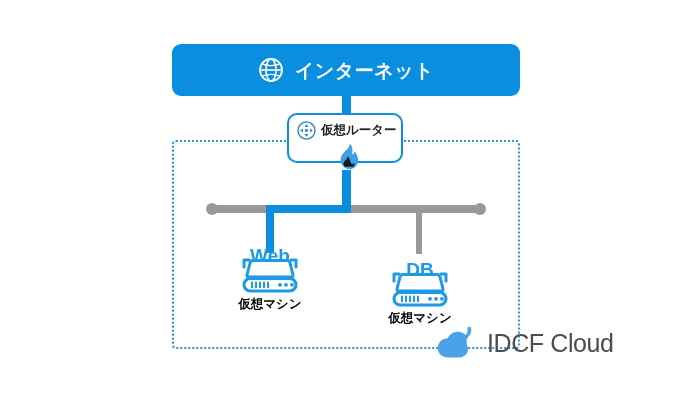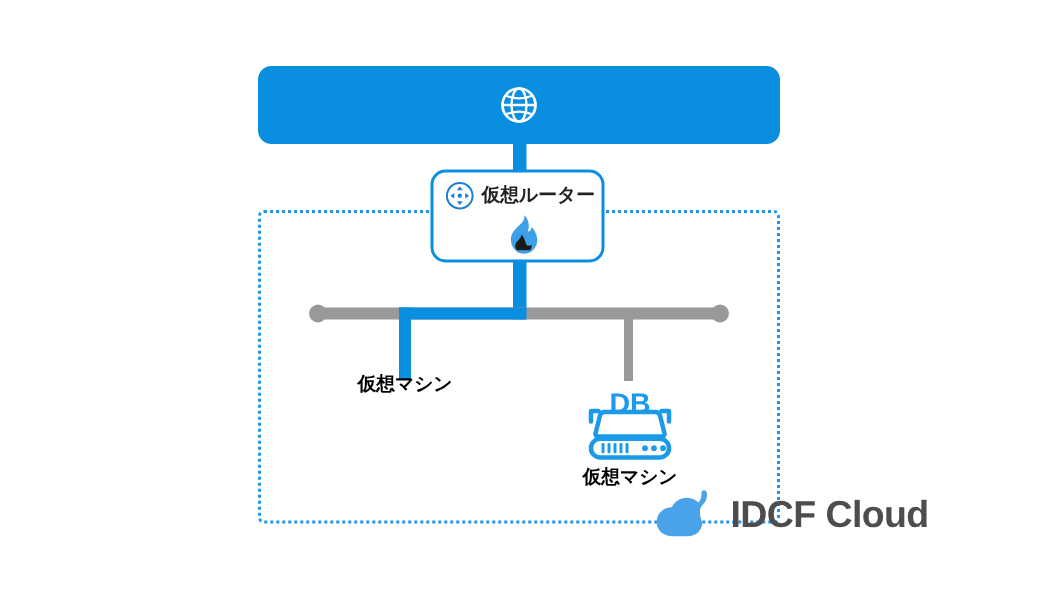--- a/index.html
+++ b/index.html
@@ -92,21 +92,21 @@
   }
   .bus-dot-left  { left: 206px; }
   .bus-dot-right { left: 474px; }
 
   
   .router-box {
     position: absolute;
     left: 287px;
     top: 113px;
     width: 116px;
-    height: 62px;
+    height: 50px;
     background: #ffffff;
     border: 2px solid #0a8ee0;
     border-radius: 10px;
     box-sizing: border-box;
     padding-left: 34px;
   }
   .router-head {
     position: absolute;
     left: 8px;
     top: 6px;
@@ -171,40 +171,41 @@
     position: absolute;
     left: 437px;
     top: 326px;
     display: flex;
     align-items: center;
     gap: 7px;
   }
   .idcf-mark { width: 43px; height: 34px; display: block; flex: 0 0 auto; }
   .idcf-text {
     font-size: 25px;
-    font-weight: bold;
+    font-weight: normal;
     color: #4d4d4d;
     line-height: 1;
     letter-spacing: -0.4px;
     white-space: nowrap;
   }
 </style>
 </head>
 <body>
 
 <div id="canvas">
 
   <div class="internet-bar">
     <svg class="globe-icon" viewBox="0 0 26 26">
       <circle cx="13" cy="13" r="11" fill="none" stroke="#ffffff" stroke-width="1.8"></circle>
       <ellipse cx="13" cy="13" rx="5" ry="11" fill="none" stroke="#ffffff" stroke-width="1.6"></ellipse>
       <line x1="2" y1="13" x2="24" y2="13" stroke="#ffffff" stroke-width="1.6"></line>
       <path d="M4.3 6.8 Q13 10.4 21.7 6.8" fill="none" stroke="#ffffff" stroke-width="1.4"></path>
       <path d="M4.3 19.2 Q13 15.6 21.7 19.2" fill="none" stroke="#ffffff" stroke-width="1.4"></path>
     </svg>
+    <span class="internet-label">インターネット</span>
   </div>
 
   <div class="zone"></div>
 
   <div class="link link-blue lnk-inet-router"></div>
   <div class="link link-blue lnk-router-bus"></div>
 
   <div class="bus-line"></div>
   <div class="bus-dot bus-dot-left"></div>
   <div class="bus-dot bus-dot-right"></div>
@@ -225,20 +226,39 @@
       </svg>
       <span class="router-label">仮想ルーター</span>
     </div>
     <svg class="firewall-icon" viewBox="0 0 24 27">
       <path d="M13.6 0.5 C13.9 4.4 11.4 6.0 9.3 8.0 C6.6 10.6 4.6 13.1 4.6 16.6 C4.6 22.0 8.6 26.2 13.3 26.2 C18.2 26.2 22.2 22.2 22.2 17.2 C22.2 13.1 20.0 10.3 18.5 8.2 C18.2 10.5 17.0 11.5 15.9 11.2 C17.3 7.6 16.4 3.0 13.6 0.5 Z" fill="#3fa0ea"></path>
       <path d="M11.8 13.3 C11.3 16.0 9.1 17.2 8.0 19.0 C7.0 20.6 7.4 22.6 8.8 23.8 L17.4 23.8 C18.2 22.8 18.6 21.6 18.3 20.2 C16.8 21.4 15.2 21.0 14.7 19.6 C14.1 17.8 13.4 15.0 11.8 13.3 Z" fill="#1a1a1a"></path>
     </svg>
   </div>
 
   <div class="vm vm-web">
+    <div class="vm-icon-wrap">
+      <svg class="vm-svg" viewBox="0 0 96 48">
+        <path d="M22 20 L22 13 L27 13" fill="none" stroke="#1a9ae8" stroke-width="3" stroke-linecap="round" stroke-linejoin="round"></path>
+        <path d="M74 20 L74 13 L69 13" fill="none" stroke="#1a9ae8" stroke-width="3" stroke-linecap="round" stroke-linejoin="round"></path>
+        <path d="M25 28 L28 16 Q28.6 13.6 31 13.6 L65 13.6 Q67.4 13.6 68 16 L71 28 Q71.4 30 69 30 L27 30 Q24.6 30 25 28 Z" fill="none" stroke="#1a9ae8" stroke-width="3" stroke-linejoin="round"></path>
+        <rect x="22" y="31.5" width="52" height="12.5" rx="6.2" fill="none" stroke="#1a9ae8" stroke-width="3"></rect>
+        <g fill="#1a9ae8">
+          <rect x="29" y="34.4" width="2" height="6.8" rx="0.9"></rect>
+          <rect x="33" y="34.4" width="2" height="6.8" rx="0.9"></rect>
+          <rect x="37" y="34.4" width="2" height="6.8" rx="0.9"></rect>
+          <rect x="41" y="34.4" width="2" height="6.8" rx="0.9"></rect>
+          <rect x="45" y="34.4" width="2" height="6.8" rx="0.9"></rect>
+          <circle cx="58" cy="37.8" r="1.9"></circle>
+          <circle cx="64" cy="37.8" r="1.9"></circle>
+          <circle cx="70" cy="37.8" r="1.9"></circle>
+        </g>
+      </svg>
+      <div class="vm-tag">Web</div>
+    </div>
     <div class="vm-caption">仮想マシン</div>
   </div>
 
   <div class="vm vm-db">
     <div class="vm-icon-wrap">
       <svg class="vm-svg" viewBox="0 0 96 48">
         <path d="M22 20 L22 13 L27 13" fill="none" stroke="#1a9ae8" stroke-width="3" stroke-linecap="round" stroke-linejoin="round"></path>
         <path d="M74 20 L74 13 L69 13" fill="none" stroke="#1a9ae8" stroke-width="3" stroke-linecap="round" stroke-linejoin="round"></path>
         <path d="M25 28 L28 16 Q28.6 13.6 31 13.6 L65 13.6 Q67.4 13.6 68 16 L71 28 Q71.4 30 69 30 L27 30 Q24.6 30 25 28 Z" fill="none" stroke="#1a9ae8" stroke-width="3" stroke-linejoin="round"></path>
         <rect x="22" y="31.5" width="52" height="12.5" rx="6.2" fill="none" stroke="#1a9ae8" stroke-width="3"></rect>

